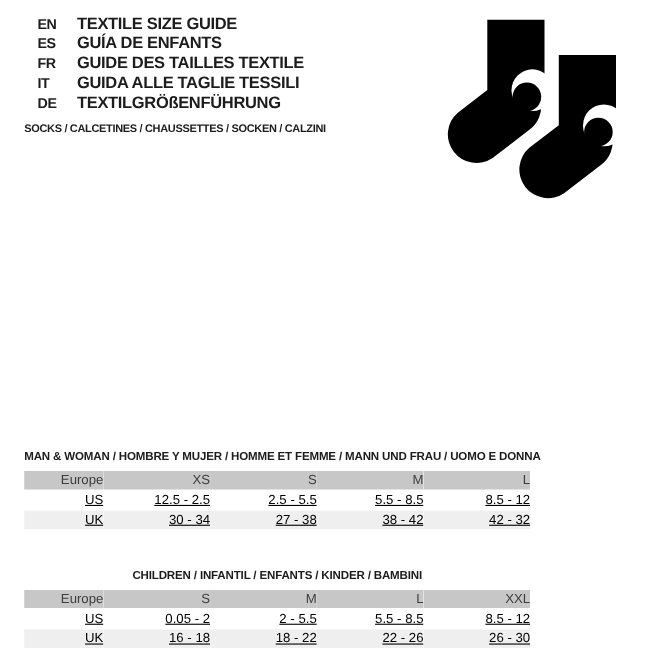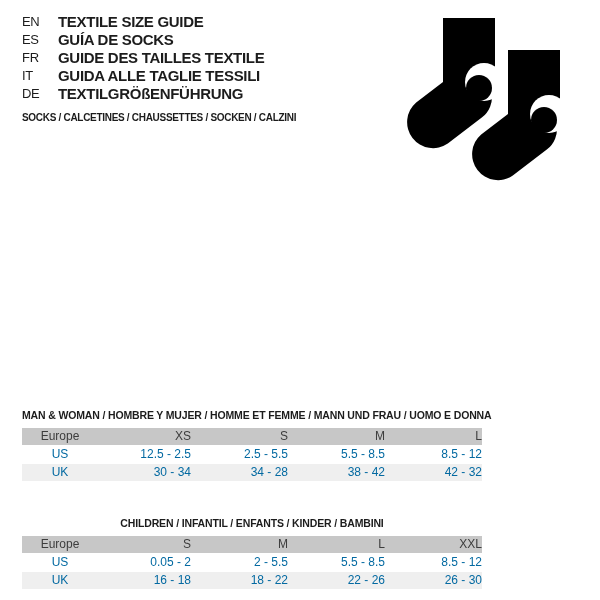--- a/index.html
+++ b/index.html
@@ -11,21 +11,21 @@
     overflow: hidden;
     font-family: "Liberation Sans", sans-serif;
     color: #1c1c1c;
   }
 
   
   .header-block { position: absolute; left: 22px; top: 13px; }
   .lang-row { display: flex; height: 18px; line-height: 18px; }
   .lang-code {
     width: 36px; flex: 0 0 36px;
-    font-size: 13px; font-weight: normal; letter-spacing: -0.3px;
+    font-size: 13px; font-weight: bold; letter-spacing: -0.3px; margin-left: 12px;
   }
   .lang-label { font-size: 15px; font-weight: bold; letter-spacing: -0.3px; white-space: nowrap; }
   .category-line {
     margin-top: 9px;
     font-size: 10px; font-weight: bold; letter-spacing: -0.3px; white-space: nowrap;
   }
 
   
   .socks-icon { position: absolute; left: 400px; top: 14px; }
 
@@ -39,39 +39,39 @@
   table.size-table {
     width: 460px; border-collapse: collapse; table-layout: fixed;
   }
   .size-table th, .size-table td {
     height: 17px; padding: 0; line-height: 17px;
     font-size: 12px; font-weight: normal; text-align: right;
     overflow: hidden; white-space: nowrap;
   }
   .size-table thead tr { background: #c7c7c7; }
   .size-table thead th { color: #3d3d3d; }
-  .size-table td { color: #0369a1; }
-  .size-table .c0 { width: 68px; text-align: center; padding-left: 4px; }
+  .size-table td { color: #000000; text-decoration: underline; }
+  .size-table .c0 { width: 68px; text-align: right; padding-left: 4px; }
   .size-table tbody tr { border-top: 1px solid #ffffff; }
   .size-table tbody tr.alt { background: #efefef; }
   .section-2 { margin-top: 37px; text-align: center; }
 </style>
 </head>
 <body>
 
 <div class="canvas">
 
   <div class="header-block">
     <div class="lang-row">
       <span class="lang-code">EN</span>
       <span class="lang-label">TEXTILE SIZE GUIDE</span>
     </div>
     <div class="lang-row">
       <span class="lang-code">ES</span>
-      <span class="lang-label">GUÍA DE SOCKS</span>
+      <span class="lang-label">GUÍA DE ENFANTS</span>
     </div>
     <div class="lang-row">
       <span class="lang-code">FR</span>
       <span class="lang-label">GUIDE DES TAILLES TEXTILE</span>
     </div>
     <div class="lang-row">
       <span class="lang-code">IT</span>
       <span class="lang-label">GUIDA ALLE TAGLIE TESSILI</span>
     </div>
     <div class="lang-row">
@@ -115,21 +115,21 @@
         <tr>
           <td class="c0">US</td>
           <td>12.5 - 2.5</td>
           <td>2.5 - 5.5</td>
           <td>5.5 - 8.5</td>
           <td>8.5 - 12</td>
         </tr>
         <tr class="alt">
           <td class="c0">UK</td>
           <td>30 - 34</td>
-          <td>34 - 28</td>
+          <td>27 - 38</td>
           <td>38 - 42</td>
           <td>42 - 32</td>
         </tr>
       </tbody>
     </table>
 
     <div class="table-title section-2">CHILDREN / INFANTIL / ENFANTS / KINDER / BAMBINI</div>
     <table class="size-table">
       <thead>
         <tr>

